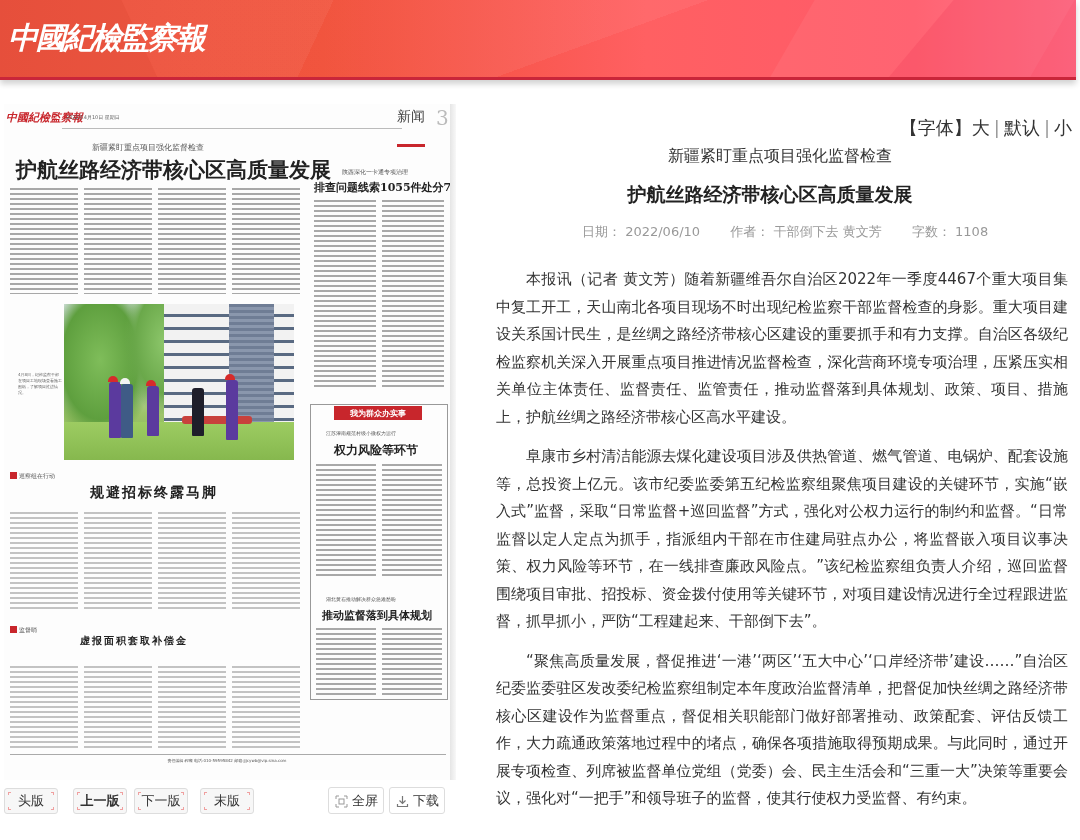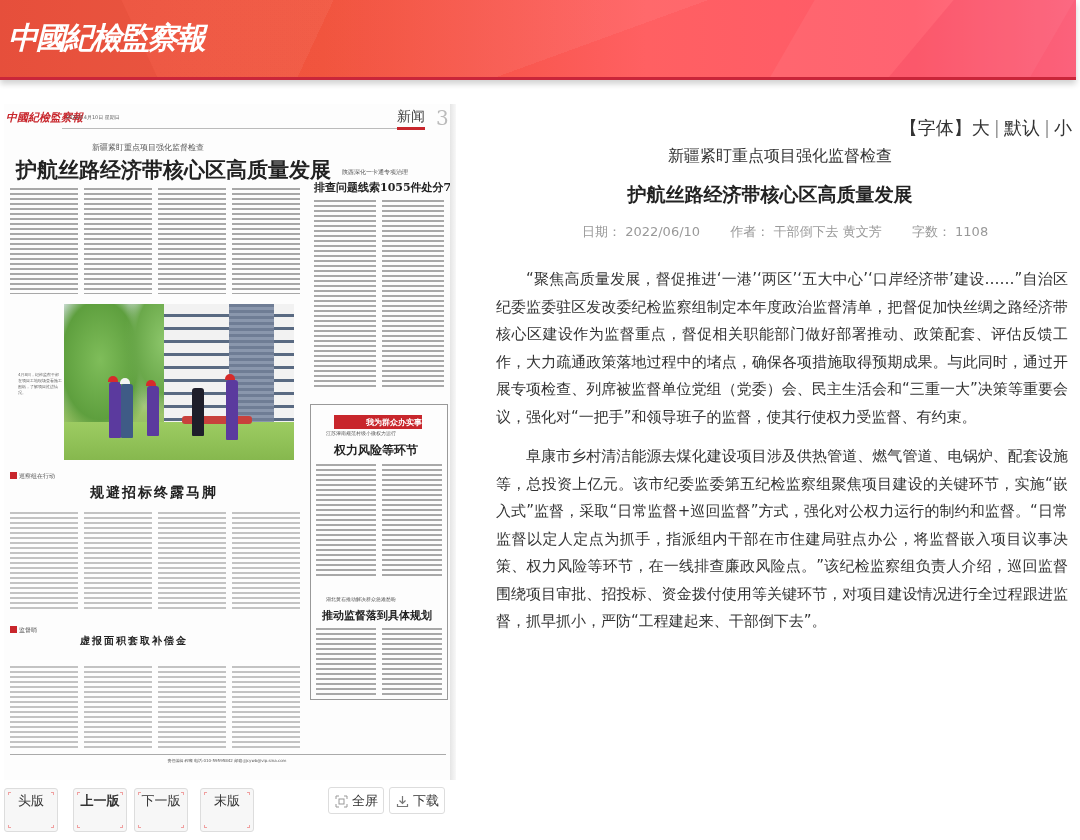--- a/index.html
+++ b/index.html
@@ -32,21 +32,21 @@
 
   
   .paper {
     position: absolute; left: 4px; top: 104px; width: 446px; height: 676px;
     background: #fdfdfd; overflow: hidden;
   }
   .paper-head { position:absolute; left:0; top:0; width:446px; height:28px; }
   .paper-logo { position:absolute; left:2px; top:6px; color:#c8262c; font-family:"DejaVu Serif",serif; font-size:11px; font-weight:bold; font-style:italic; }
   .paper-date { position:absolute; left:62px; top:10px; font-size:5px; color:#666; }
   .paper-rule { position:absolute; left:58px; top:24px; width:340px; height:1px; background:#bbb; }
-  .paper-section { position:absolute; left:393px; top:4px; font-family:Liberation Serif, serif; font-size:14px; color:#444; border-bottom:3px solid #c8262c; padding-bottom:1px; }
+  .paper-section { position:absolute; left:393px; top:4px; font-family:Liberation Serif, serif; font-size:14px; color:#444; border-bottom:3px solid #c8262c; padding-bottom:18px; }
   .paper-pageno { position:absolute; left:432px; top:2px; font-family:"DejaVu Serif",serif; font-size:20px; color:#bbb; }
 
   .p-kicker { position:absolute; font-family:"DejaVu Serif",serif; color:#555; white-space:nowrap; }
   .p-headline { position:absolute; font-family:"DejaVu Serif",serif; font-weight:bold; color:#222; white-space:nowrap; }
 
   .textblock {
     position: absolute;
     background-image:
       repeating-linear-gradient(180deg, rgba(60,60,60,0.55) 0 2px, transparent 2px 5px);
     opacity: 0.8;
@@ -65,33 +65,33 @@
   .photo .building2 { position:absolute; left:165px; top:0; width:45px; height:118px; background: repeating-linear-gradient(180deg, #6f7d95 0 3px, #8a97ad 3px 6px); }
   .photo .grass { position:absolute; left:0; top:118px; width:230px; height:38px; background: linear-gradient(180deg, #9dcc62, #86b84e); }
   .photo .flowers { position:absolute; left:118px; top:112px; width:70px; height:8px; background: #c8413c; border-radius:3px; }
   .person { position:absolute; width:12px; background:#5b3a9e; border-radius:3px 3px 1px 1px; }
   .person.dark { background:#1e1e2a; }
   .helmet { position:absolute; width:10px; height:6px; border-radius:6px 6px 0 0; background:#d62b2b; }
   .helmet.white { background:#f3f3f3; }
 
   .photo-caption { position:absolute; left:14px; top:268px; width:44px; font-size:4px; line-height:6px; color:#666; }
   .boxed { position:absolute; left:306px; top:300px; width:138px; height:296px; border:1px solid #999; }
-  .red-label { position:absolute; left:330px; top:302px; width:88px; height:14px; background:#c8262c; color:#fff; font-family:"DejaVu Serif",serif; font-size:8px; font-weight:bold; text-align:right; line-height:14px;margin-top:9px; }
+  .red-label { position:absolute; left:330px; top:302px; width:88px; height:14px; background:#c8262c; color:#fff; font-family:"DejaVu Serif",serif; font-size:8px; font-weight:bold; text-align:center; line-height:14px; }
 
   .section-tag { position:absolute; font-family:"DejaVu Serif",serif; font-size:6px; color:#555; white-space:nowrap; }
   .section-tag .sq { display:inline-block; width:7px; height:7px; background:#c8262c; vertical-align:-1px; margin-right:2px; }
 
   .paper-footer-rule { position:absolute; left:6px; top:650px; width:436px; height:1px; background:#aaa; }
   .paper-footer { position:absolute; left:0; top:654px; width:446px; text-align:center; font-size:4px; color:#555; }
 
   .paper-right-edge { position:absolute; left:450px; top:104px; width:6px; height:676px; background: linear-gradient(90deg, #e5e5e5, #f8f8f8); }
 
   
   .navbtn {
-    position:absolute; top:788px; height:44px; background:#f7f7f7; border:1px solid #ddd; border-radius:3px;
+    position:absolute; top:788px; height:26px; background:#f7f7f7; border:1px solid #ddd; border-radius:3px;
     font-size:13px; color:#333; text-align:center; line-height:24px; white-space:nowrap;
   }
   .navbtn .c { position:absolute; width:3px; height:3px; border-color:#f0a0a0; border-style:solid; border-width:0; }
   .navbtn .c.tl { left:3px; top:3px; border-left-width:1px; border-top-width:1px; }
   .navbtn .c.tr { right:3px; top:3px; border-right-width:1px; border-top-width:1px; }
   .navbtn .c.bl { left:3px; bottom:3px; border-left-width:1px; border-bottom-width:1px; }
   .navbtn .c.br { right:3px; bottom:3px; border-right-width:1px; border-bottom-width:1px; }
   .toolbtn {
     position:absolute; top:787px; height:27px; background:#fff; border:1px solid #ddd; border-radius:3px;
     font-size:13px; color:#333; line-height:25px; white-space:nowrap; padding-left:6px;
@@ -241,15 +241,16 @@
   <span>日期：</span>
   <span>2022/06/10</span>
   <span class="gap"></span>
   <span>作者：</span>
   <span>干部倒下去 黄文芳</span>
   <span class="gap"></span>
   <span>字数：</span>
   <span>1108</span>
 </div>
 <div class="art-body">
+  <p>本报讯（记者 黄文芳）随着新疆维吾尔自治区2022年一季度4467个重大项目集中复工开工，天山南北各项目现场不时出现纪检监察干部监督检查的身影。重大项目建设关系国计民生，是丝绸之路经济带核心区建设的重要抓手和有力支撑。自治区各级纪检监察机关深入开展重点项目推进情况监督检查，深化营商环境专项治理，压紧压实相关单位主体责任、监督责任、监管责任，推动监督落到具体规划、政策、项目、措施上，护航丝绸之路经济带核心区高水平建设。</p>
+  <p>阜康市乡村清洁能源去煤化建设项目涉及供热管道、燃气管道、电锅炉、配套设施等，总投资上亿元。该市纪委监委第五纪检监察组聚焦项目建设的关键环节，实施“嵌入式”监督，采取“日常监督+巡回监督”方式，强化对公权力运行的制约和监督。“日常监督以定人定点为抓手，指派组内干部在市住建局驻点办公，将监督嵌入项目议事决策、权力风险等环节，在一线排查廉政风险点。”该纪检监察组负责人介绍，巡回监督围绕项目审批、招投标、资金拨付使用等关键环节，对项目建设情况进行全过程跟进监督，抓早抓小，严防“工程建起来、干部倒下去”。</p>
   <p>“聚焦高质量发展，督促推进‘一港’‘两区’‘五大中心’‘口岸经济带’建设……”自治区纪委监委驻区发改委纪检监察组制定本年度政治监督清单，把督促加快丝绸之路经济带核心区建设作为监督重点，督促相关职能部门做好部署推动、政策配套、评估反馈工作，大力疏通政策落地过程中的堵点，确保各项措施取得预期成果。与此同时，通过开展专项检查、列席被监督单位党组（党委）会、民主生活会和“三重一大”决策等重要会议，强化对“一把手”和领导班子的监督，使其行使权力受监督、有约束。</p>
-  <p>阜康市乡村清洁能源去煤化建设项目涉及供热管道、燃气管道、电锅炉、配套设施等，总投资上亿元。该市纪委监委第五纪检监察组聚焦项目建设的关键环节，实施“嵌入式”监督，采取“日常监督+巡回监督”方式，强化对公权力运行的制约和监督。“日常监督以定人定点为抓手，指派组内干部在市住建局驻点办公，将监督嵌入项目议事决策、权力风险等环节，在一线排查廉政风险点。”该纪检监察组负责人介绍，巡回监督围绕项目审批、招投标、资金拨付使用等关键环节，对项目建设情况进行全过程跟进监督，抓早抓小，严防“工程建起来、干部倒下去”。</p>
 </div>
 
 </body></html>

